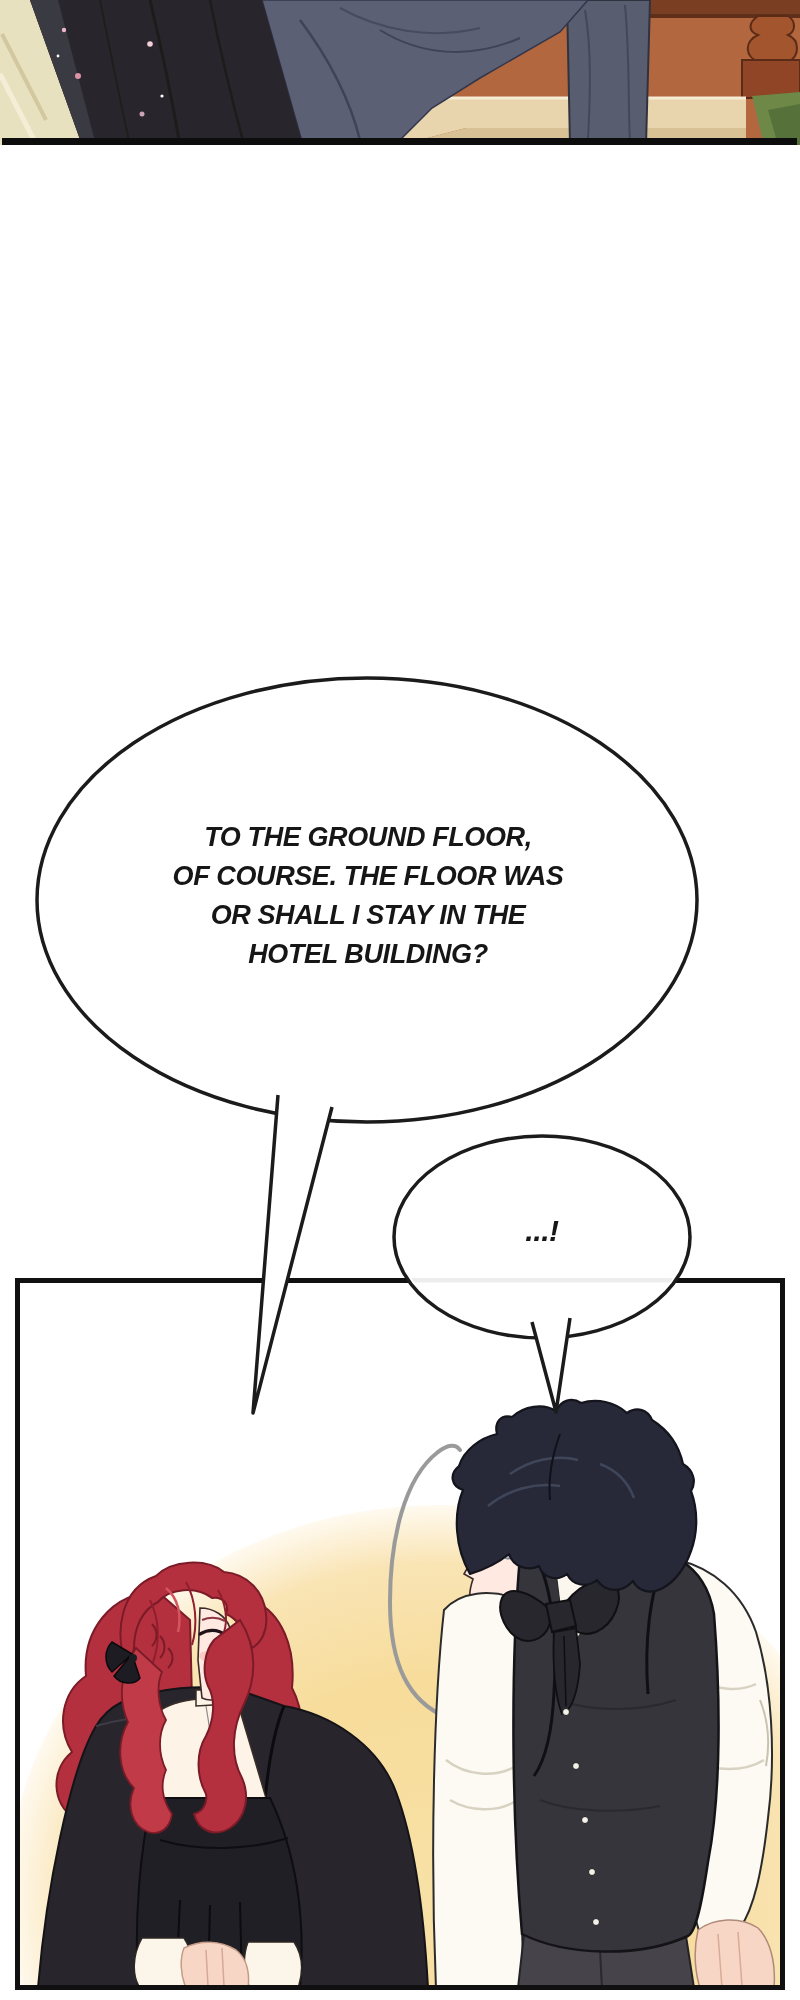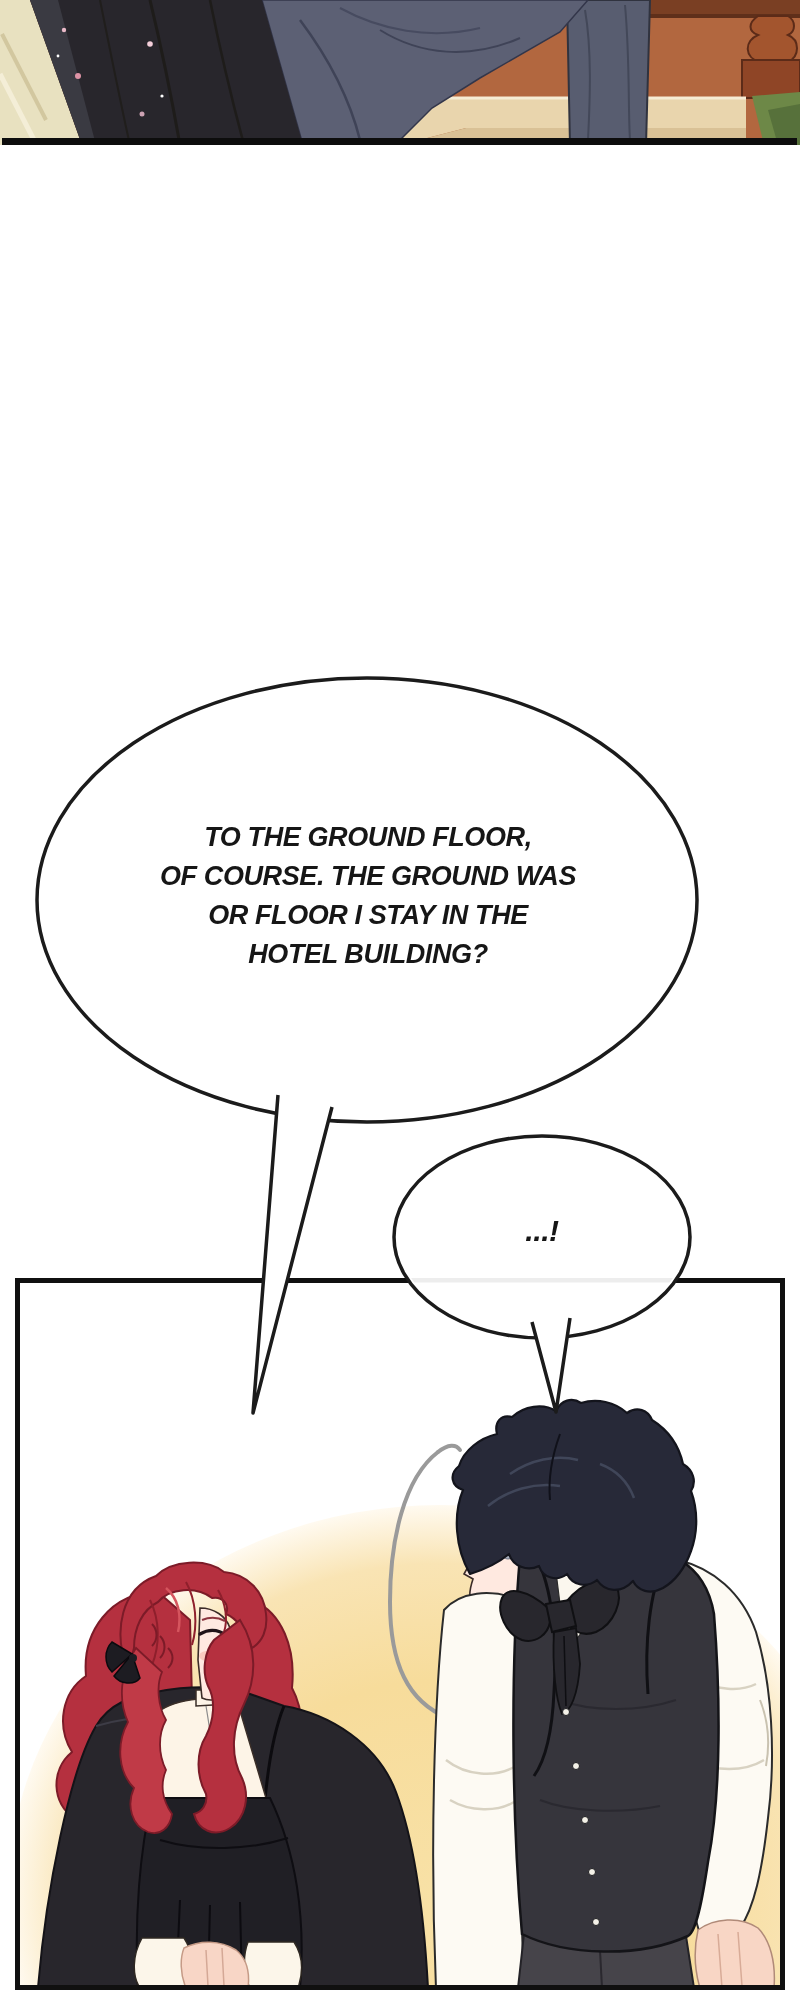--- a/index.html
+++ b/index.html
@@ -180,20 +180,20 @@
 
   <g>
     <ellipse cx="542" cy="1237" rx="148" ry="101" fill="#ffffff" stroke="#1b1b1b" stroke-width="3.5"></ellipse>
     <rect x="400" y="1278" width="284" height="4.5" fill="#ededed" clip-path="url(#smallBubbleClip)"></rect>
     <path d="M 532,1322 L 556,1412 L 570,1318" fill="#ffffff" stroke="#1b1b1b" stroke-width="3.5" stroke-linejoin="round"></path>
   </g>
 </svg>
 
   <div class="bubble-text large">
     <div class="dialogue-line">TO THE GROUND FLOOR,</div>
-    <div class="dialogue-line">OF COURSE. THE GROUND WAS</div>
-    <div class="dialogue-line">OR FLOOR I STAY IN THE</div>
+    <div class="dialogue-line">OF COURSE. THE FLOOR WAS</div>
+    <div class="dialogue-line">OR SHALL I STAY IN THE</div>
     <div class="dialogue-line">HOTEL BUILDING?</div>
   </div>
   <div class="bubble-text small">
     <div class="dialogue-line">...!</div>
   </div>
 </div>
 
 </body></html>

